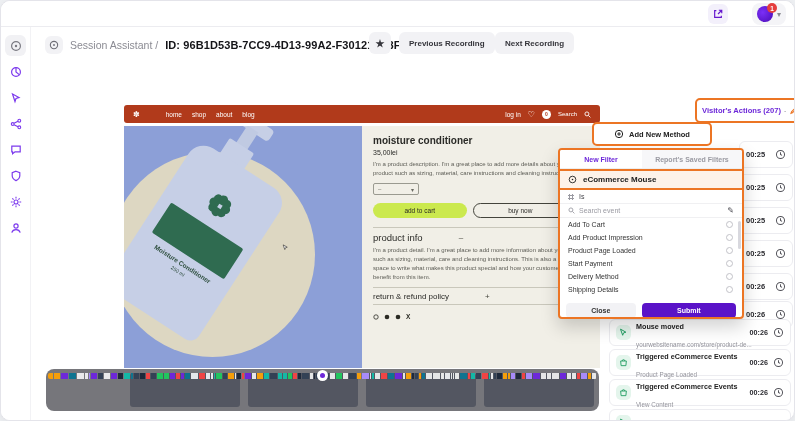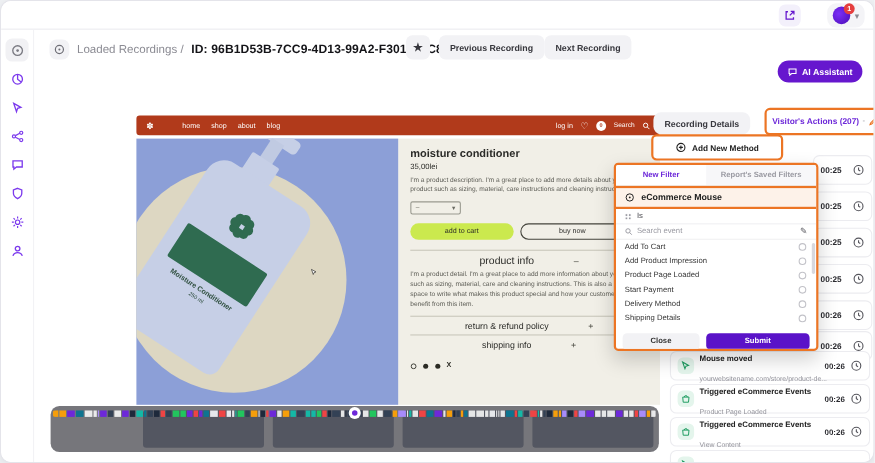--- a/index.html
+++ b/index.html
@@ -66,21 +66,21 @@
   .p-desc{font-size:6px;color:#5c5c55;line-height:1.45;margin-bottom:6px;}
   .qty{width:46px;height:12px;border:1px solid #9a9a90;border-radius:2px;display:flex;align-items:center;
        justify-content:space-between;padding:0 4px;font-size:6px;color:#6a6a62;margin-bottom:8px;cursor:pointer;}
   .btn-row{display:flex;gap:6px;align-items:center;margin-bottom:9px;}
   .atc{flex:1.2;height:15px;background:#CBE94E;border-radius:8px;display:flex;align-items:center;justify-content:center;
        font-size:6.5px;color:#2b2b24;cursor:pointer;}
   .buy{flex:1.2;height:15px;border:1px solid #44443c;border-radius:8px;display:flex;align-items:center;justify-content:center;
        font-size:6.5px;cursor:pointer;}
   .heart-btn{width:15px;height:15px;border:1px solid #44443c;border-radius:50%;display:flex;align-items:center;
              justify-content:center;font-size:7px;cursor:pointer;flex:0 0 auto;}
-  .sec-head{display:flex;justify-content:center;align-items:center;padding:4px 0 3px 0;cursor:pointer;gap:36px;}
+  .sec-head{display:flex;justify-content:flex-start;align-items:center;padding:4px 0 3px 0;cursor:pointer;gap:36px;}
   .sec-head .lbl-big{font-size:9.5px;font-weight:500;}
   .sec-head .lbl{font-size:8px;}
   .sec-head .tog{font-size:8px;color:#44443c;}
   .p-info-text{font-size:6px;color:#5c5c55;line-height:1.5;margin-bottom:5px;}
   .hr{border-top:1px solid #c9c7bb;}
   .social{display:flex;gap:5px;margin-top:8px;align-items:center;color:#2b2b24;font-size:6.5px;}
   .shelf{position:absolute;left:3px;right:3px;top:266px;}
   .shelf-label{font-size:8px;color:#2b2b24;margin-left:6px;}
   .shelf-boxes{display:flex;gap:8px;padding:0 6px;margin-top:6px;}
   .shelf-boxes i{flex:1;height:34px;background:#3E4F6E;border-radius:3px;}
@@ -244,36 +244,28 @@
       </div>
   </div>
 
   <div class="crumb">
     <span class="crumb-icon">
       <svg width="10" height="10" viewBox="0 0 12 12" fill="none" stroke="currentColor" stroke-width="1.3">
           <circle cx="6" cy="6" r="4.4"></circle>
           <circle cx="6" cy="6" r="1.1" fill="currentColor" stroke="none"></circle>
         </svg>
     </span>
-    <span class="crumb-light">Loaded Recordings /</span>
+    <span class="crumb-light">Session Assistant /</span>
     <span class="crumb-bold">ID: 96B1D53B-7CC9-4D13-99A2-F301219C8FBE</span>
   </div>
   <div class="pill-btn star-btn">
       <span>★</span>
     </div>
   <div class="pill-btn next-btn">Next Recording</div>
   <div class="pill-btn prev-btn">Previous Recording</div>
-  <div class="ai-btn">
-    <span>
-        <svg width="9" height="9" viewBox="0 0 12 12" fill="none" stroke="currentColor" stroke-width="1.3">
-          <path d="M1.8 2.2h8.4v5.6H5l-2.4 2V7.8H1.8z"></path>
-        </svg>
-      </span>
-    <span>AI Assistant</span>
-  </div>
 
   <div class="video">
     <div class="vnav">
       <span class="vlogo">✽</span>
       <span class="vlinks">
         <span>home</span>
         <span>shop</span>
         <span>about</span>
         <span>blog</span>
       </span>
@@ -332,24 +324,20 @@
           <span class="lbl-big">product info</span>
           <span class="tog">–</span>
         </div>
         <div class="p-info-text">I'm a product detail. I'm a great place to add more information about your product such as sizing, material, care and cleaning instructions. This is also a great space to write what makes this product special and how your customers can benefit from this item.</div>
         <div class="hr"></div>
         <div class="sec-head">
           <span class="lbl">return &amp; refund policy</span>
           <span class="tog">+</span>
         </div>
         <div class="hr"></div>
-        <div class="sec-head">
-          <span class="lbl">shipping info</span>
-          <span class="tog">+</span>
-        </div>
         <div class="social">
           <span>
               <svg width="6" height="6" viewBox="0 0 12 12" fill="none" stroke="currentColor" stroke-width="1.6">
                 <circle cx="6" cy="6" r="4.4"></circle>
               </svg>
             </span>
           <span>
               <svg width="6" height="6" viewBox="0 0 12 12" fill="currentColor">
                 <circle cx="6" cy="6" r="4.6"></circle>
               </svg>
@@ -477,21 +465,20 @@
           <i style="width: 3.1px; background: rgb(239, 68, 68);"></i>
           <i style="width: 5.7px; background: rgb(167, 139, 250);"></i>
           <i style="width: 3.2px; background: rgb(245, 158, 11);"></i>
           <i style="width: 4.1px; background: rgba(255, 255, 255, 0.85);"></i>
           <i style="width: 4.4px; background: rgb(109, 40, 217);"></i>
         </span>
     </div>
     <div class="playhead" style="left: 49%;"></div>
   </div>
 
-  <div class="tab-details">Recording Details</div>
   <div class="tab-visitors">
     <span class="lbl">Visitor's Actions (207)</span>
     <span class="dash">-</span>
     <span style="color:#EC7524;">
         <svg width="9" height="9" viewBox="0 0 12 12" fill="none" stroke="currentColor" stroke-width="1.4">
           <path d="M9.5 1.5 10.8 2.8 4.6 9l-2 .7.7-2z"></path>
         </svg>
       </span>
 
   </div>

